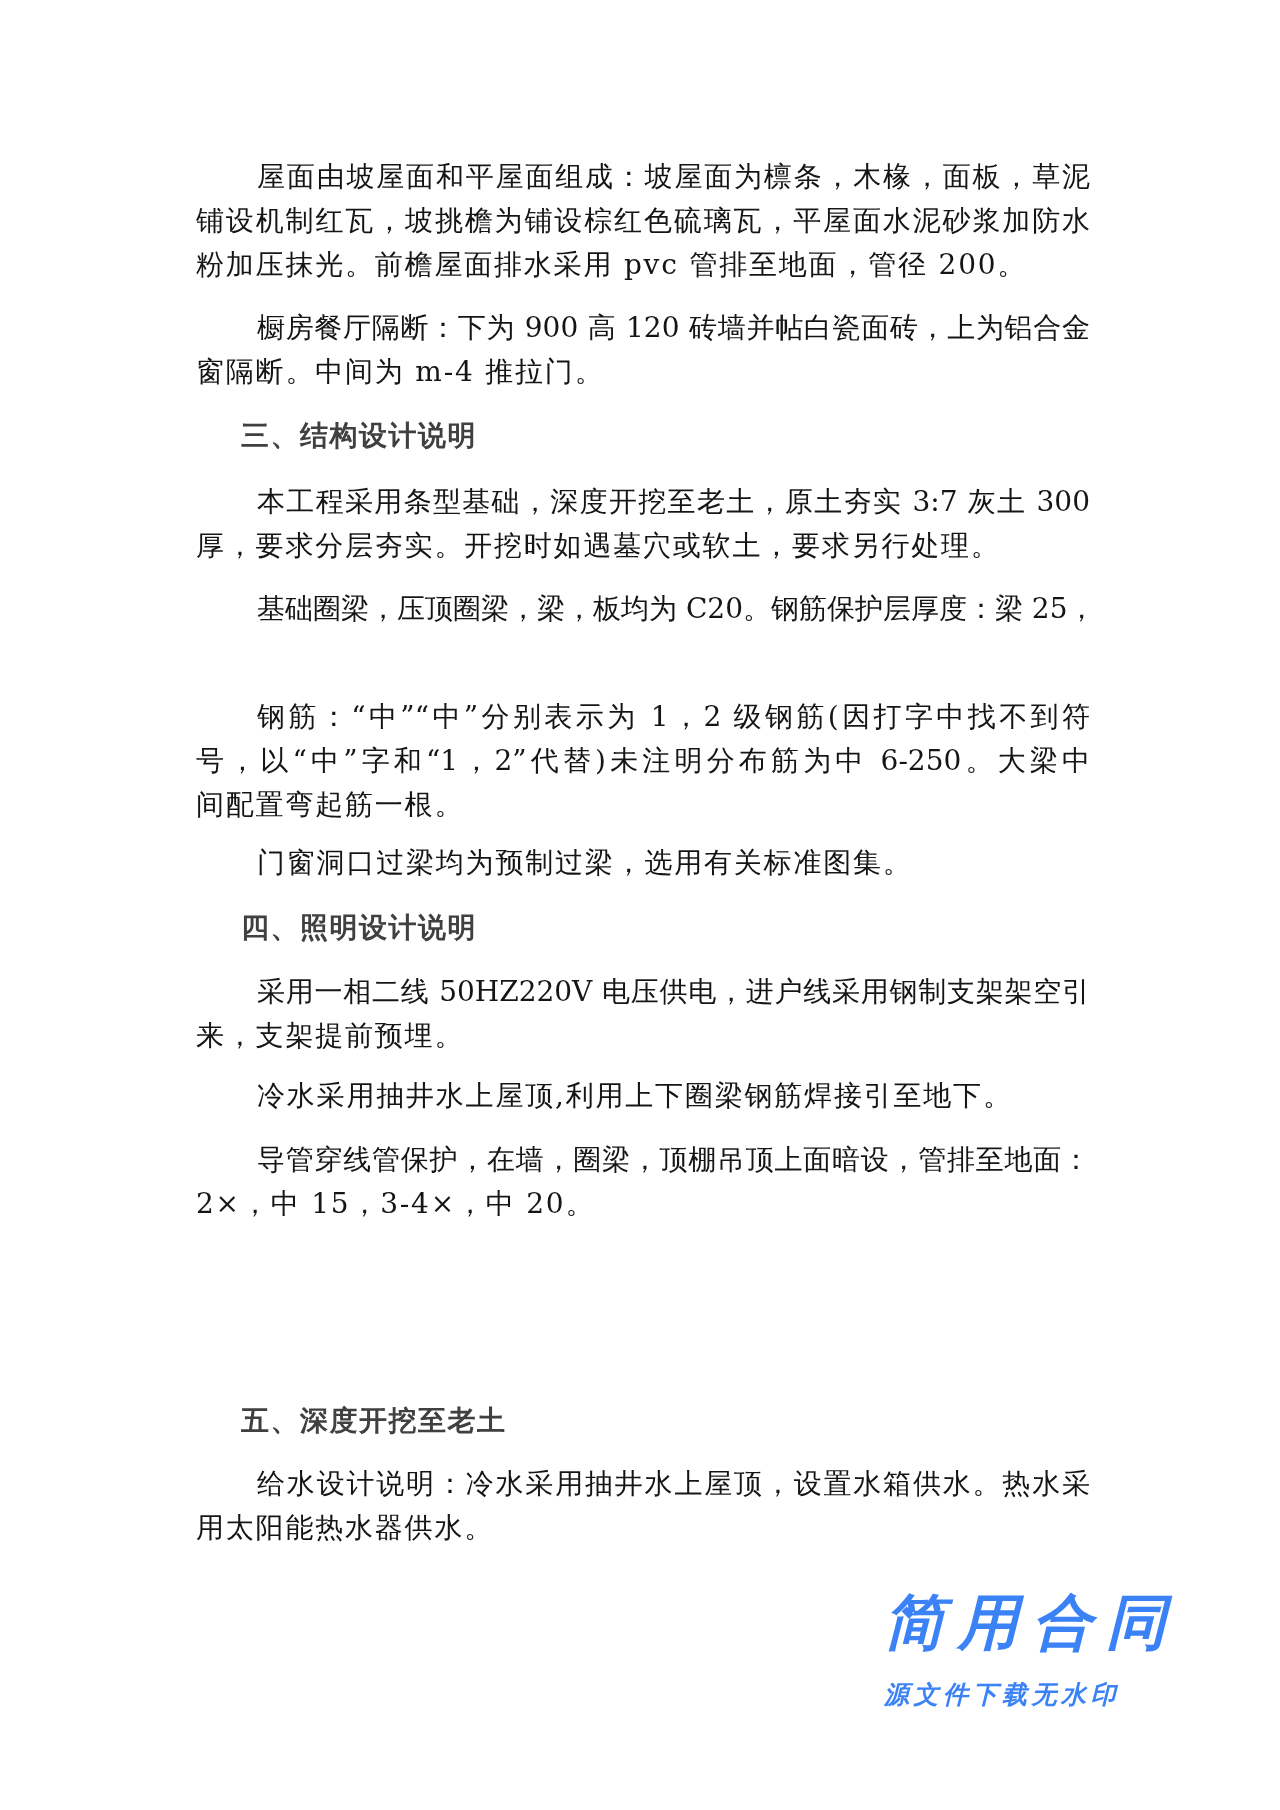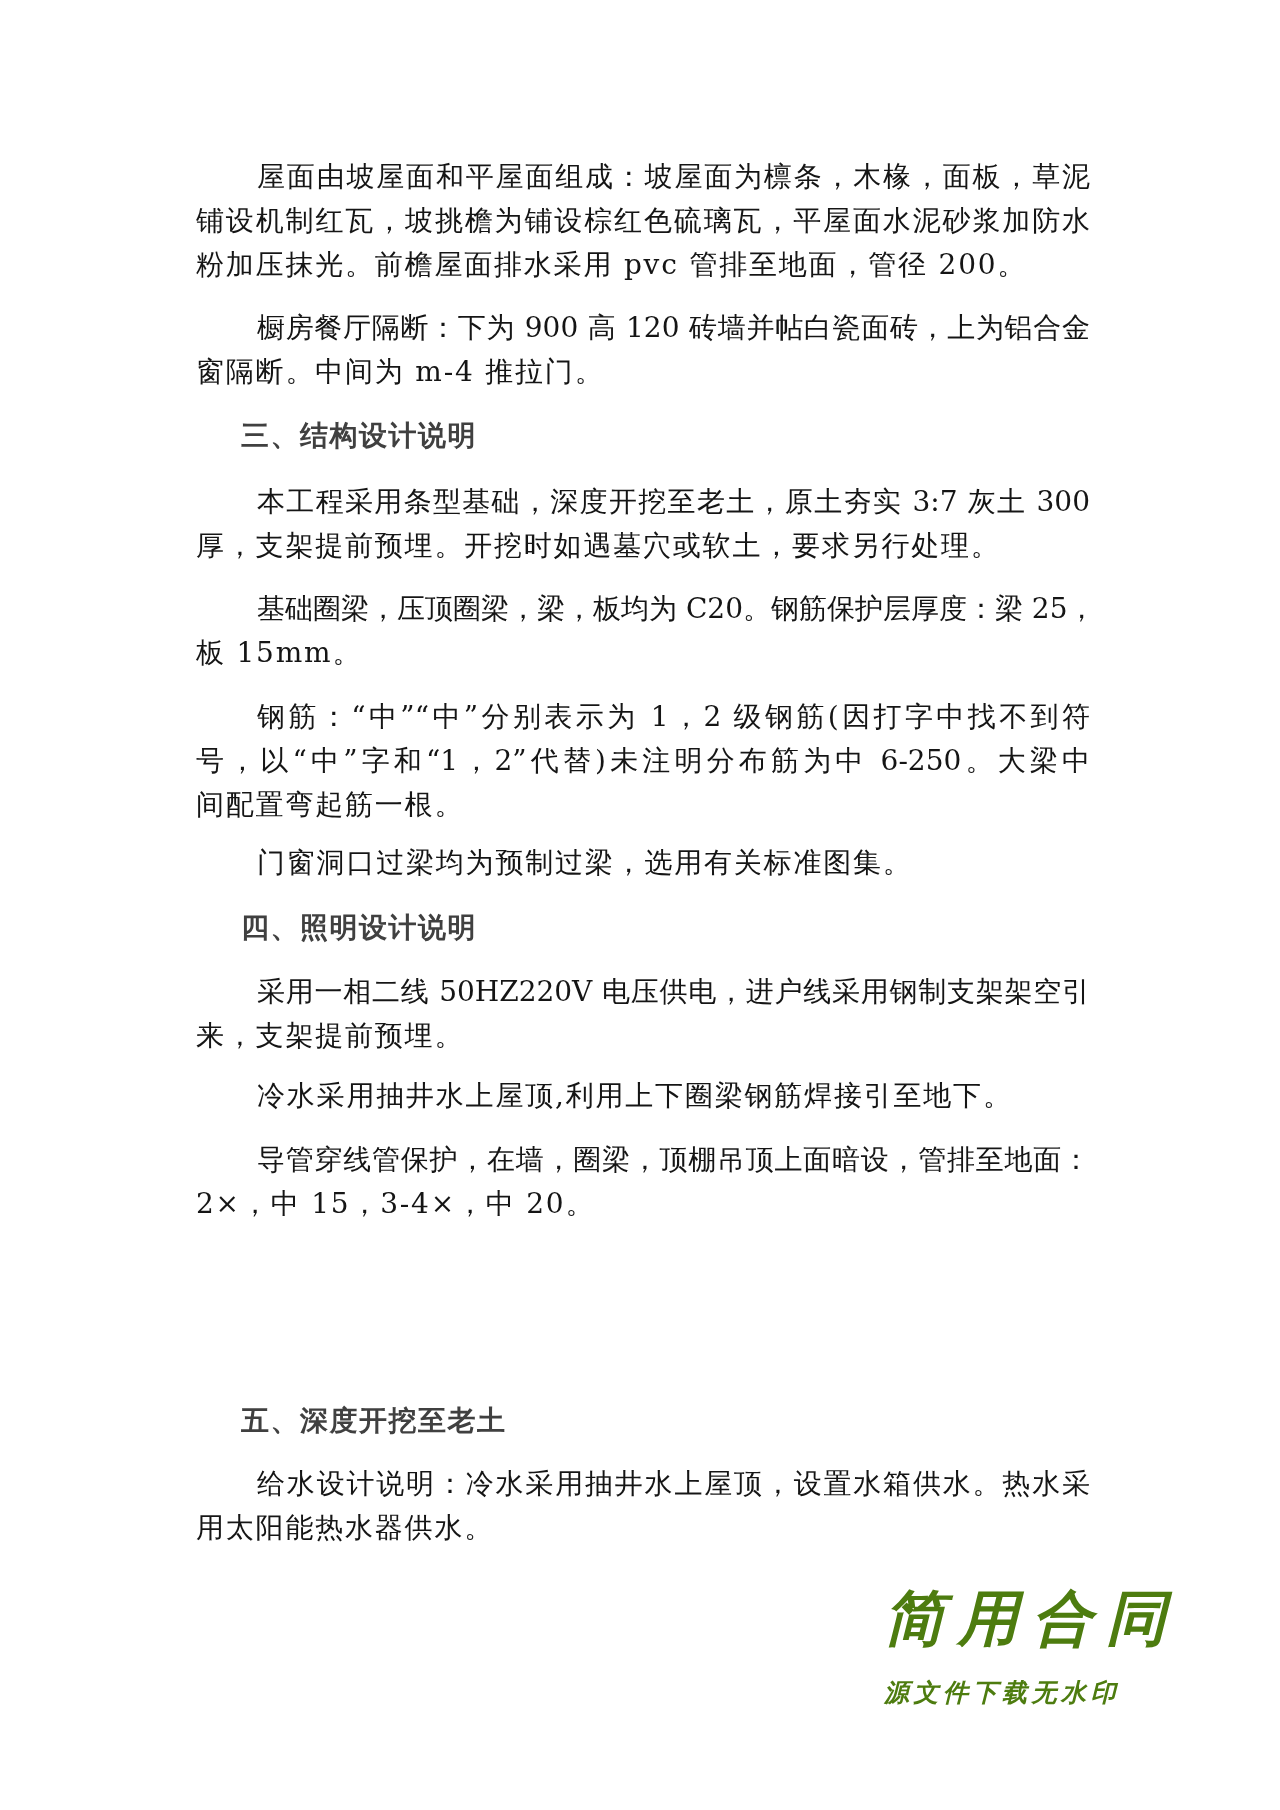--- a/index.html
+++ b/index.html
@@ -16,22 +16,22 @@
     .line.full { text-align: justify; text-align-last: justify; letter-spacing: 0; }
     .heading {
       position: absolute; left: 241px; width: 600px;
       color: #404040;
       font-family: "DejaVu Sans", "Liberation Sans", sans-serif;
       font-weight: bold; font-size: 28px; line-height: 44px; letter-spacing: 1.5px;
       white-space: nowrap;
     }
     .watermark {
       position: absolute; left: 884px; top: 1590px; width: 300px;
-      color: #4d7c0f;
-      font-family: Liberation Mono, monospace;
+      color: #3b82f6;
+      font-family: Liberation Serif, serif;
       font-weight: bold; font-style: italic; text-align: left;
     }
     .wm-title { display: block; font-size: 60px; line-height: 66px; letter-spacing: 14px; white-space: nowrap; }
     .wm-sub { display: block; margin-top: 22px; font-size: 25px; line-height: 34px; letter-spacing: 4.5px; white-space: nowrap; }
   </style>
 </head>
 <body>
 
 <div class="page">
 
@@ -43,26 +43,25 @@
 
   <div class="block" style="top:306px">
     <span class="line first full">橱房餐厅隔断：下为 900 高 120 砖墙并帖白瓷面砖，上为铝合金</span>
     <span class="line">窗隔断。中间为 m-4 推拉门。</span>
   </div>
 
   <div class="heading" style="top:414px">三、结构设计说明</div>
 
   <div class="block" style="top:480px">
     <span class="line first full">本工程采用条型基础，深度开挖至老土，原土夯实 3:7 灰土 300</span>
-    <span class="line">厚，支架提前预埋。开挖时如遇墓穴或软土，要求另行处理。</span>
+    <span class="line">厚，要求分层夯实。开挖时如遇墓穴或软土，要求另行处理。</span>
   </div>
 
   <div class="block" style="top:587px">
     <span class="line first full">基础圈梁，压顶圈梁，梁，板均为 C20。钢筋保护层厚度：梁 25，</span>
-    <span class="line">板 15mm。</span>
   </div>
 
   <div class="block" style="top:695px">
     <span class="line first full">钢筋：“中”“中”分别表示为 1，2 级钢筋(因打字中找不到符</span>
     <span class="line full">号，以“中”字和“1，2”代替)未注明分布筋为中 6-250。大梁中</span>
     <span class="line">间配置弯起筋一根。</span>
   </div>
 
   <div class="block" style="top:841px">
     <span class="line first">门窗洞口过梁均为预制过梁，选用有关标准图集。</span>

